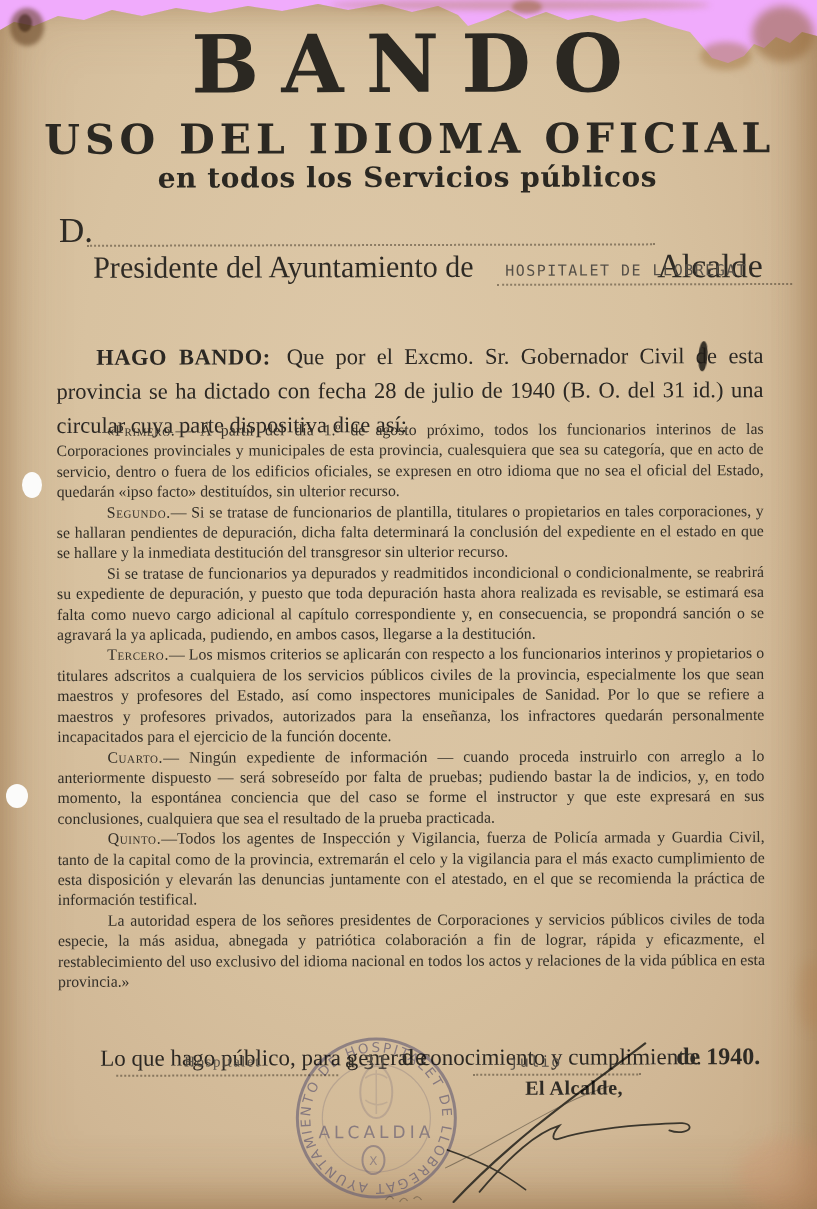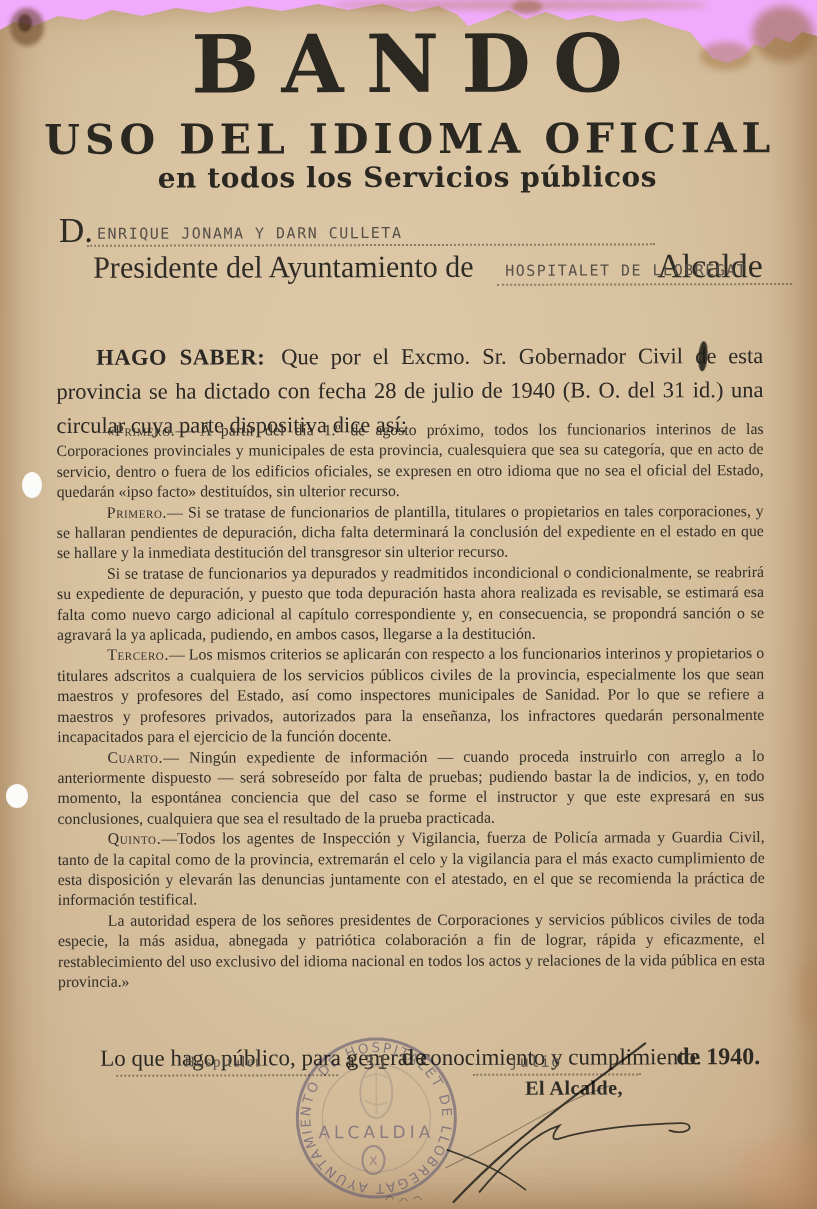--- a/index.html
+++ b/index.html
@@ -96,34 +96,33 @@
   <div class="hole" style="left:22px;top:472px;width:20px;height:26px;"></div>
   <div class="hole" style="left:6px;top:784px;width:22px;height:24px;"></div>
 
   <div class="content">
 
     <div class="title">BANDO</div>
     <div class="subtitle">USO DEL IDIOMA OFICIAL</div>
     <div class="tagline">en todos los Servicios públicos</div>
 
     <div class="d-prefix">D.</div>
-    <div class="name-typed typed">ENRIQUE JONAMA Y DARN CULLETA</div>
     <div class="rule rule-name"></div>
     <div class="role">Alcalde</div>
     <div class="office">Presidente del Ayuntamiento de</div>
     <div class="muni-typed typed">HOSPITALET DE LLOBREGAT</div>
     <div class="rule rule-muni"></div>
 
-    <p class="intro"><span class="lead">HAGO SABER:</span><span>Que por el Excmo. Sr. Gobernador Civil de esta provincia se ha dictado con fecha 28 de julio de 1940 (B. O. del 31 id.) una circular cuya parte dispositiva dice así:</span></p>
+    <p class="intro"><span class="lead">HAGO BANDO:</span><span>Que por el Excmo. Sr. Gobernador Civil de esta provincia se ha dictado con fecha 28 de julio de 1940 (B. O. del 31 id.) una circular cuya parte dispositiva dice así:</span></p>
 
     <div class="articles">
 
         <p class="article"><span class="lead">«Primero.</span><span class="body">— A partir del día 1.º de agosto próximo, todos los funcionarios interinos de las Corporaciones provinciales y municipales de esta provincia, cualesquiera que sea su categoría, que en acto de servicio, dentro o fuera de los edificios oficiales, se expresen en otro idioma que no sea el oficial del Estado, quedarán «ipso facto» destituídos, sin ulterior recurso.</span></p>
 
-        <p class="article"><span class="lead">Primero.</span><span class="body">— Si se tratase de funcionarios de plantilla, titulares o propietarios en tales corporaciones, y se hallaran pendientes de depuración, dicha falta determinará la conclusión del expediente en el estado en que se hallare y la inmediata destitución del transgresor sin ulterior recurso.</span></p>
+        <p class="article"><span class="lead">Segundo.</span><span class="body">— Si se tratase de funcionarios de plantilla, titulares o propietarios en tales corporaciones, y se hallaran pendientes de depuración, dicha falta determinará la conclusión del expediente en el estado en que se hallare y la inmediata destitución del transgresor sin ulterior recurso.</span></p>
 
         <p class="article"><span class="lead"></span><span class="body">Si se tratase de funcionarios ya depurados y readmitidos incondicional o condicionalmente, se reabrirá su expediente de depuración, y puesto que toda depuración hasta ahora realizada es revisable, se estimará esa falta como nuevo cargo adicional al capítulo correspondiente y, en consecuencia, se propondrá sanción o se agravará la ya aplicada, pudiendo, en ambos casos, llegarse a la destitución.</span></p>
 
         <p class="article"><span class="lead">Tercero.</span><span class="body">— Los mismos criterios se aplicarán con respecto a los funcionarios interinos y propietarios o titulares adscritos a cualquiera de los servicios públicos civiles de la provincia, especialmente los que sean maestros y profesores del Estado, así como inspectores municipales de Sanidad. Por lo que se refiere a maestros y profesores privados, autorizados para la enseñanza, los infractores quedarán personalmente incapacitados para el ejercicio de la función docente.</span></p>
 
         <p class="article"><span class="lead">Cuarto.</span><span class="body">— Ningún expediente de información — cuando proceda instruirlo con arreglo a lo anteriormente dispuesto — será sobreseído por falta de pruebas; pudiendo bastar la de indicios, y, en todo momento, la espontánea conciencia que del caso se forme el instructor y que este expresará en sus conclusiones, cualquiera que sea el resultado de la prueba practicada.</span></p>
 
         <p class="article"><span class="lead">Quinto.</span><span class="body">—Todos los agentes de Inspección y Vigilancia, fuerza de Policía armada y Guardia Civil, tanto de la capital como de la provincia, extremarán el celo y la vigilancia para el más exacto cumplimiento de esta disposición y elevarán las denuncias juntamente con el atestado, en el que se recomienda la práctica de información testifical.</span></p>
 
         <p class="article"><span class="lead"></span><span class="body">La autoridad espera de los señores presidentes de Corporaciones y servicios públicos civiles de toda especie, la más asidua, abnegada y patriótica colaboración a fin de lograr, rápida y eficazmente, el restablecimiento del uso exclusivo del idioma nacional en todos los actos y relaciones de la vida pública en esta provincia.»</span></p>

